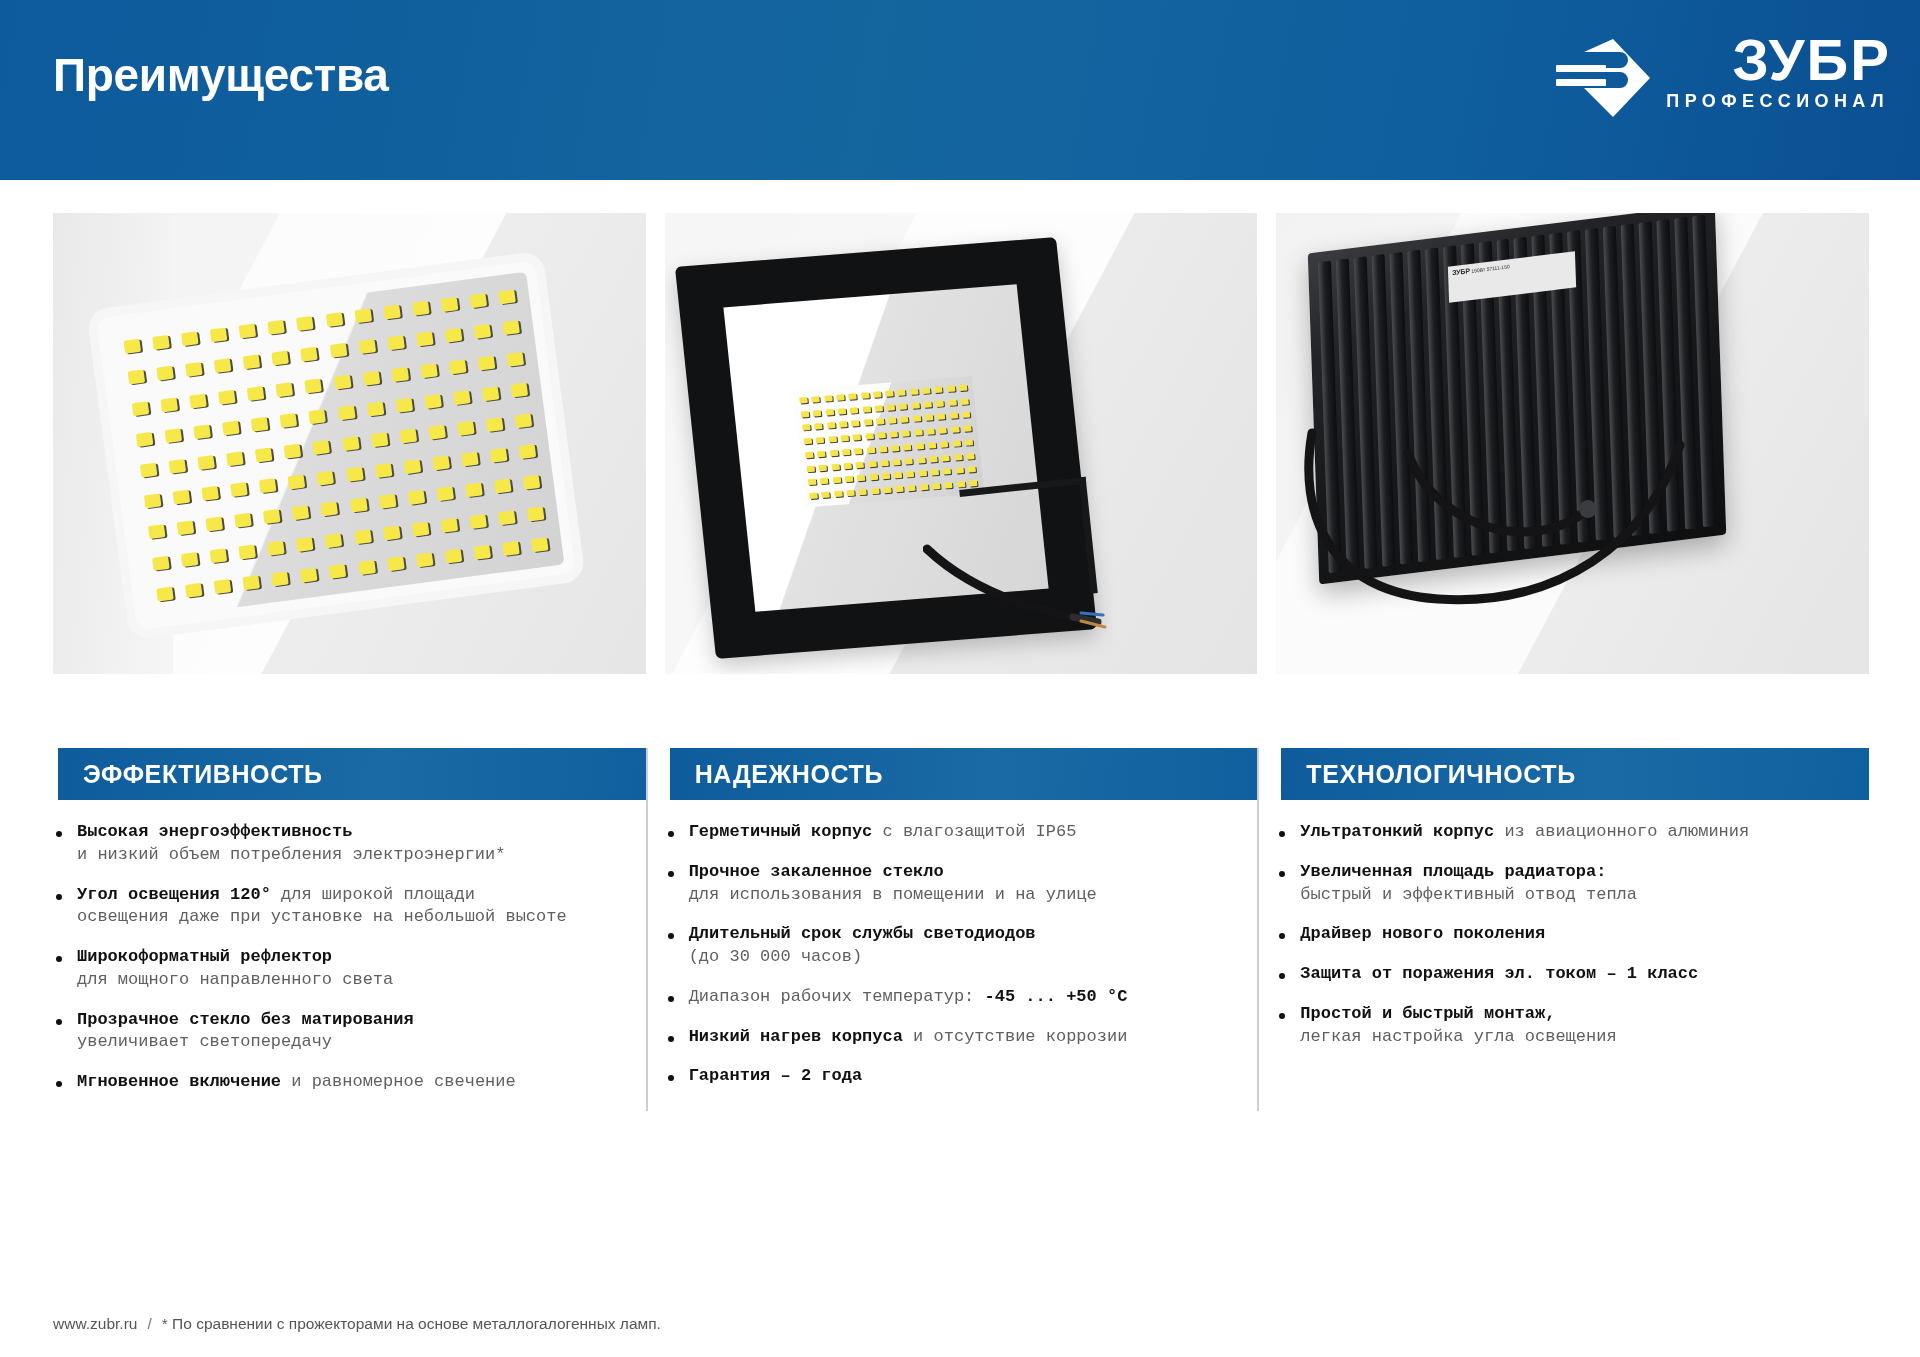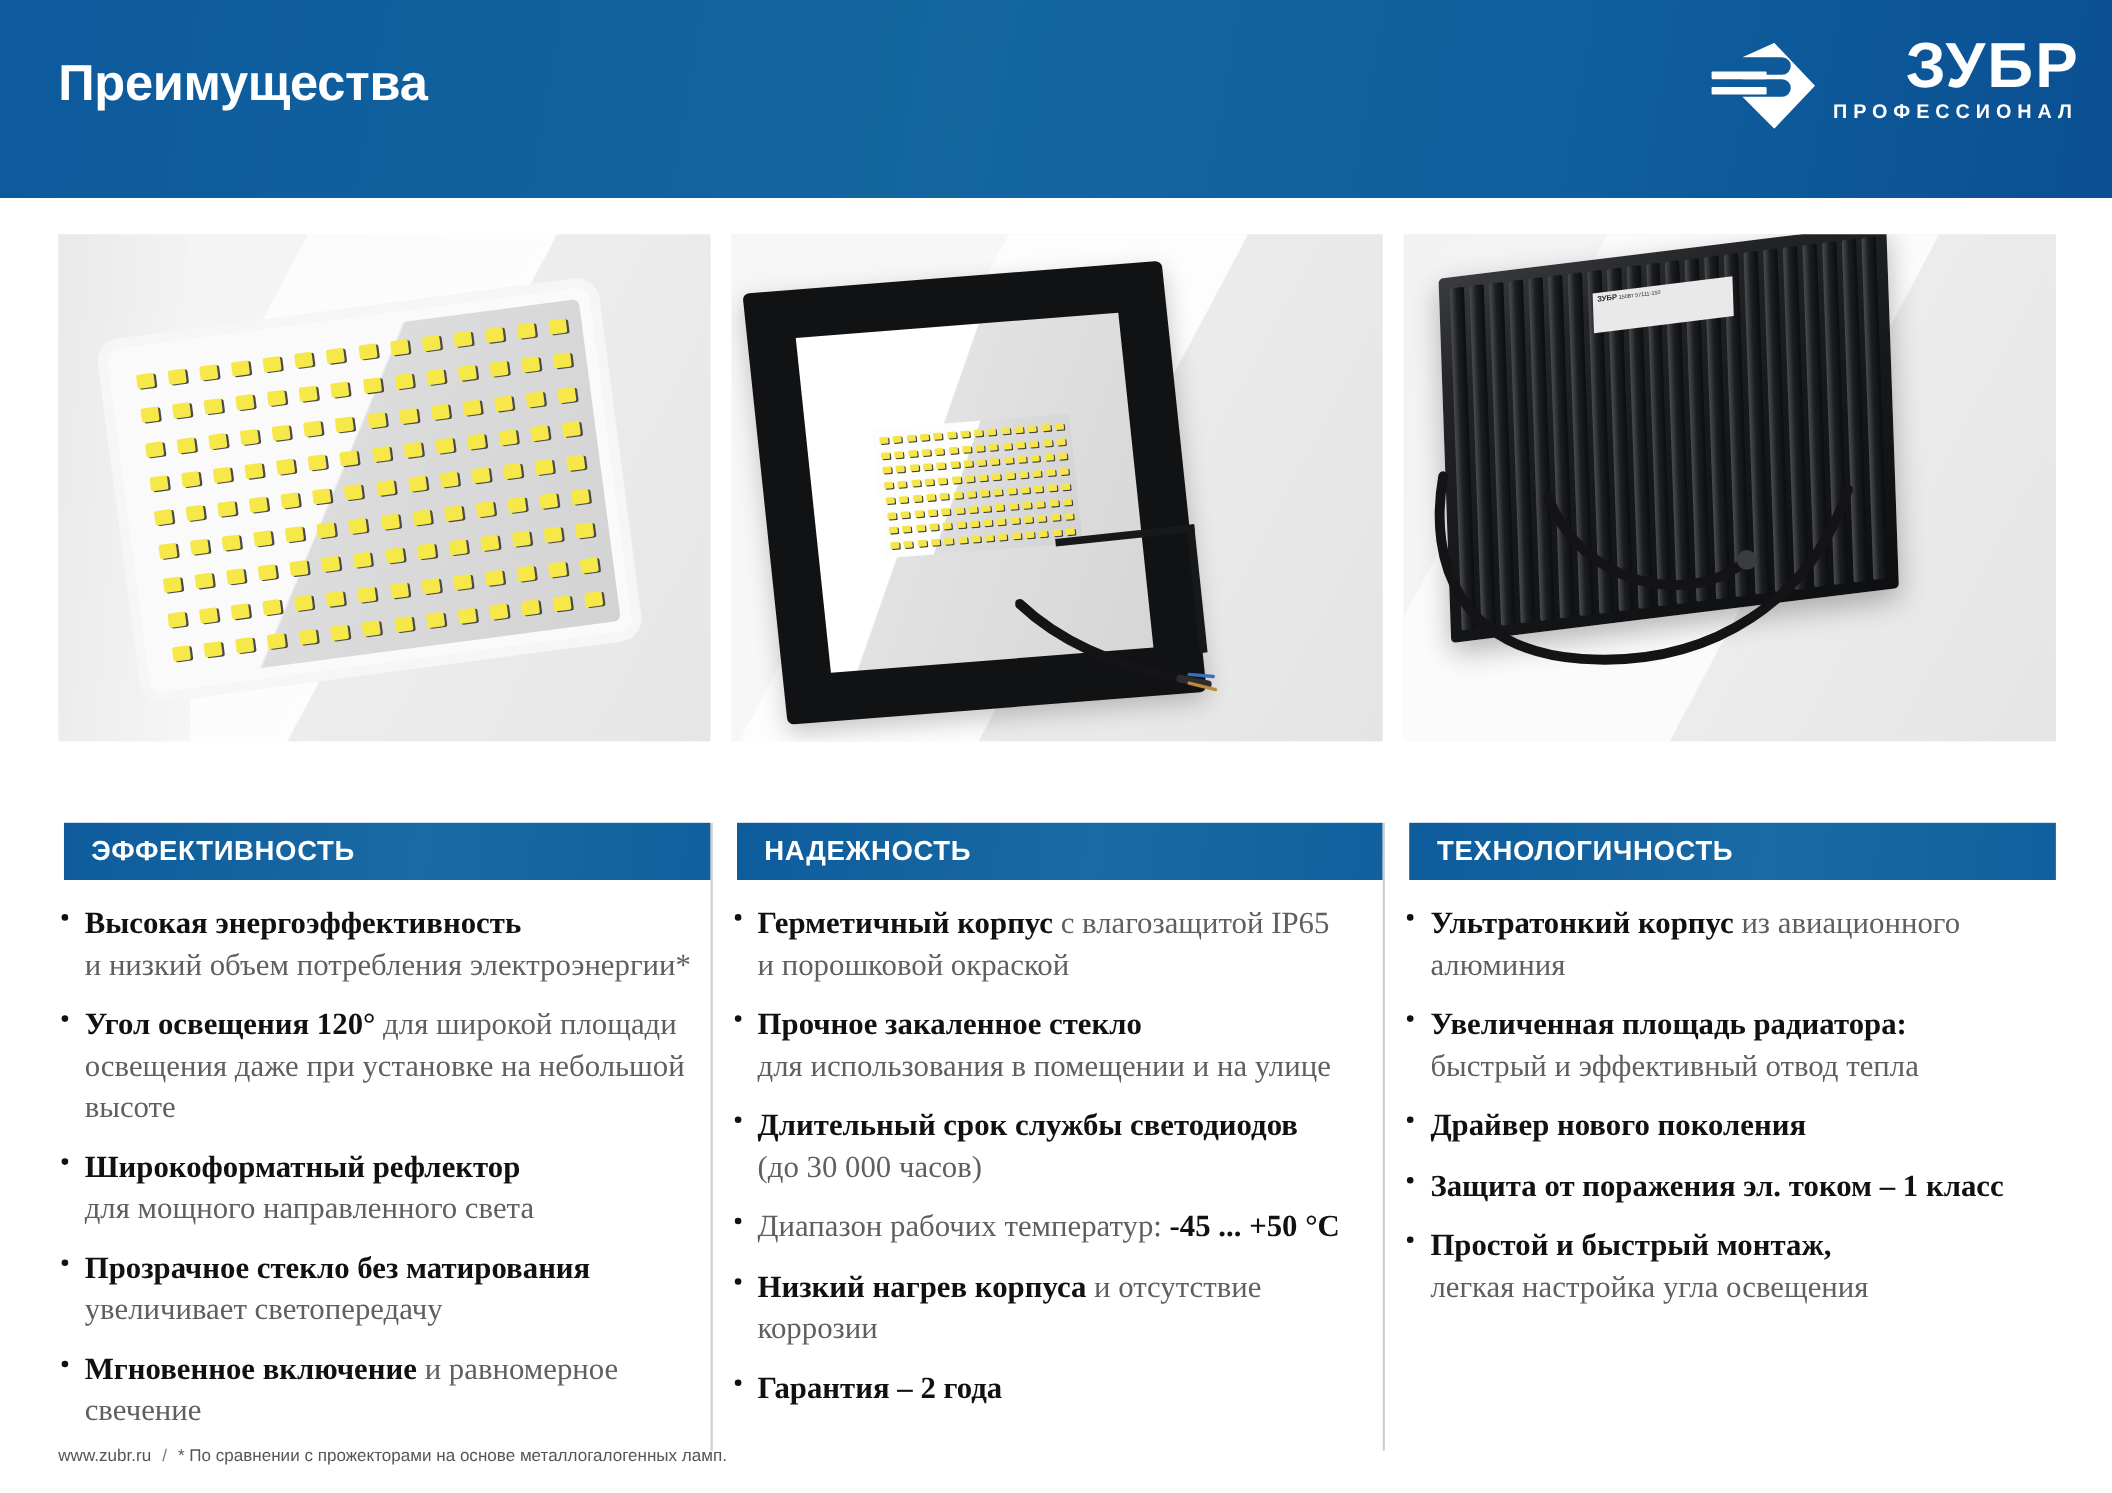--- a/index.html
+++ b/index.html
@@ -164,22 +164,22 @@
   }
   .col-divider{
     position:absolute;left:-19px;top:0;width:2px;height:100%;
     background:#cfcfcf;
   }
   ul.bullets{
     list-style:none;margin:0;padding:21px 0 0 0;
   }
   ul.bullets li{
     position:relative;padding-left:24px;margin-bottom:17px;
-    font-size:28px;line-height:1.34;color:#5f5f5f;
-    font-family:Liberation Serif, serif;
+    font-size:17px;line-height:1.34;color:#5f5f5f;
+    font-family:Liberation Mono, monospace;
   }
   ul.bullets li::before{
     content:"";position:absolute;left:3px;top:10px;
     width:6px;height:6px;border-radius:50%;background:#111111;
   }
   ul.bullets li b{color:#111111;font-weight:bold;}
   .sub{display:block;color:#5f5f5f;}
 
   
   .footer{
@@ -537,21 +537,21 @@
         <li><b>Мгновенное включение</b><span> и равномерное свечение</span></li>
       </ul>
   </div>
 
   <div class="col">
     <div class="col-divider"></div>
     <div class="col-head">
       <span class="col-head-text">НАДЕЖНОСТЬ</span>
     </div>
     <ul class="bullets" id="list-1">
-        <li><b>Герметичный корпус</b><span> с влагозащитой IP65</span><span class="sub">и порошковой окраской</span></li>
+        <li><b>Герметичный корпус</b><span> с влагозащитой IP65</span></li>
         <li><b>Прочное закаленное стекло</b><span class="sub">для использования в помещении и на улице</span></li>
         <li><b>Длительный срок службы светодиодов</b><span class="sub">(до 30 000 часов)</span></li>
         <li><span>Диапазон рабочих температур: </span><b>-45 ... +50 °C</b></li>
         <li><b>Низкий нагрев корпуса</b><span> и отсутствие коррозии</span></li>
         <li><b>Гарантия – 2 года</b></li>
       </ul>
   </div>
 
   <div class="col">
     <div class="col-divider"></div>

